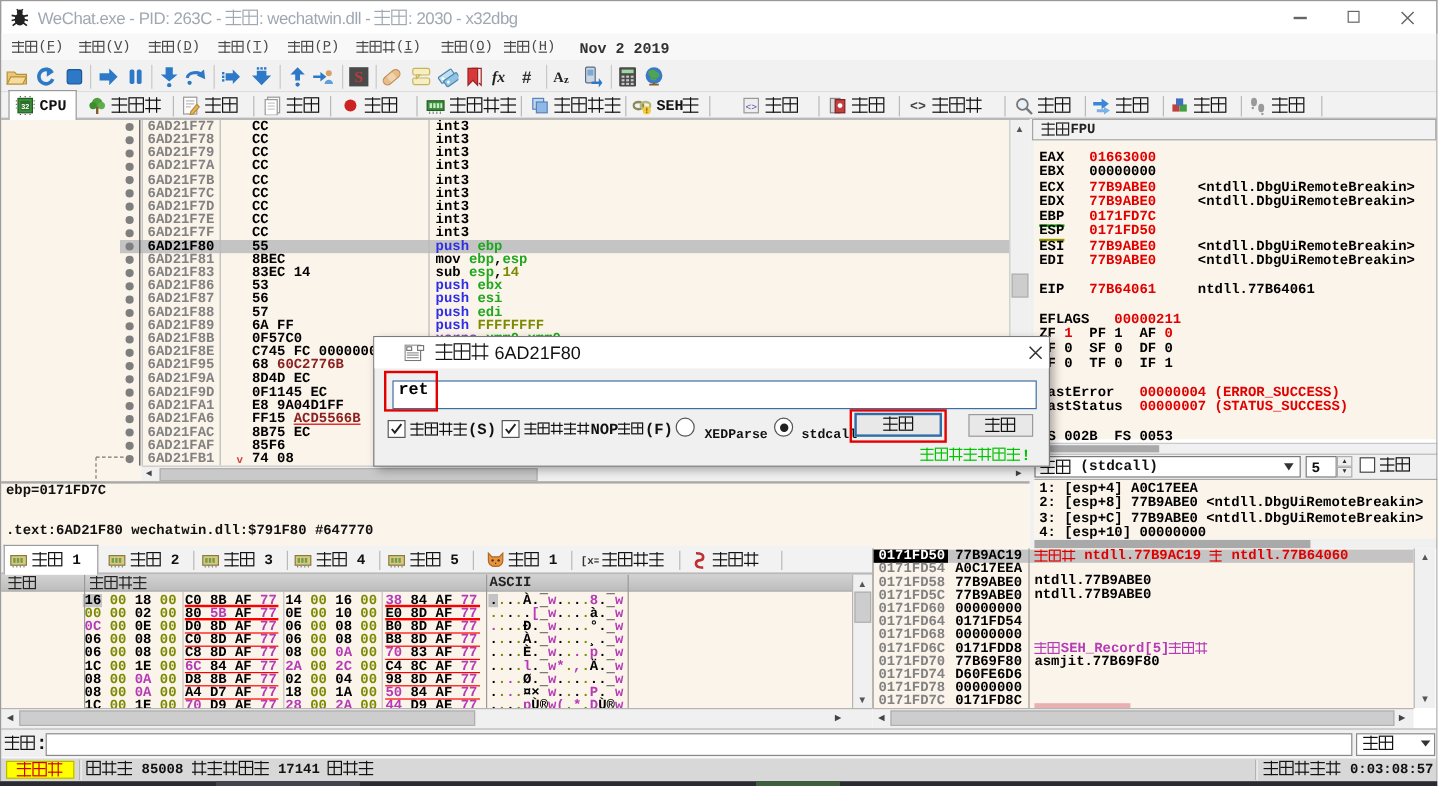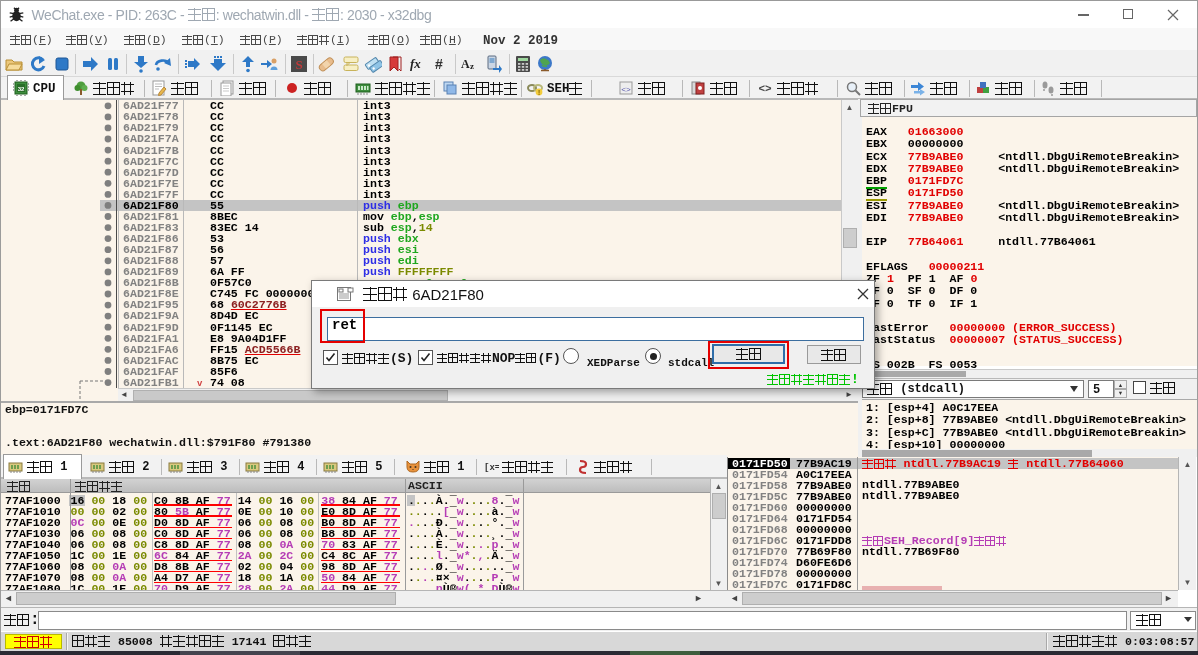--- a/index.html
+++ b/index.html
@@ -391,21 +391,21 @@
 CC
 55
 8BEC
 83EC 14
 53
 56
 57
 6A FF
 0F57C0
 C745 FC 00000000
-68 <span style="color:#8B2020;text-decoration:underline;text-decoration-color:#E10000">60C2776B</span>
+68 <span style="color:#8B2020;text-decoration-color:#E10000">60C2776B</span>
 8D4D EC
 0F1145 EC
 E8 9A04D1FF
 FF15 <span style="color:#8B2020;text-decoration:underline;text-decoration-color:#E10000">ACD5566B</span>
 8B75 EC
 85F6
 74 08</pre>
   </div>
 <div style="position:absolute;left:197px;top:378.1px;color:#D04040;font-size:9px"><span class="lm">v</span></div>
 <div style="position:absolute;left:363px;top:100.3px">
@@ -448,21 +448,21 @@
 <div style="position:absolute;left:118px;top:388px;width:740px;height:13px;background:#F0F0F0;border-top:1px solid #C9C9C9"></div>
 <div style="position:absolute;left:120px;top:390px;width:11px;height:10px;color:#444;font-size:8px;line-height:10px">◄</div>
 <div style="position:absolute;left:845px;top:390px;width:11px;height:10px;color:#444;font-size:8px;line-height:10px">►</div>
 <div style="position:absolute;left:133px;top:389.5px;width:315px;height:11px;background:#C9C9C9;border:1px solid #B0B0B0"></div>
 <div style="position:absolute;left:858px;top:99px;width:4px;height:358px;background:#F0F0F0"></div>
 <div style="position:absolute;left:1px;top:401px;width:857px;height:56px;background:#FBF4EA;border-top:2px solid #A9A9A9"></div>
 <div style="position:absolute;left:5px;top:404px">
     <pre style="font-size:11.6px;color:#111">ebp=0171FD7C</pre>
   </div>
 <div style="position:absolute;left:5px;top:437px">
-    <pre style="font-size:11.6px;color:#111">.text:6AD21F80 wechatwin.dll:$791F80 #791380</pre>
+    <pre style="font-size:11.6px;color:#111">.text:6AD21F80 wechatwin.dll:$791F80 #647770</pre>
   </div>
 <div style="position:absolute;left:862px;top:117px;width:335px;height:249px;background:#FBF4EA"></div>
 <div style="position:absolute;left:860px;top:99px;width:337px;height:18px;background:#F2F2F2;border:1px solid #A5A5A5;display:flex;align-items:center;padding-left:7px;font-size:11.6px;color:#222">
     <span style="color:#222"><i class="z1" style="width:11px;height:11px"></i><i class="z2" style="width:11px;height:11px"></i></span>
     <span class="lm">FPU</span>
   </div>
 <div style="position:absolute;left:866px;top:126px">
     <pre style="line-height:12.25px;color:#000">EAX   <span style="color:#E10000">01663000</span>
 EBX   00000000
 ECX   <span style="color:#E10000">77B9ABE0</span>     &lt;ntdll.DbgUiRemoteBreakin&gt;
@@ -472,21 +472,21 @@
 ESI   <span style="color:#E10000">77B9ABE0</span>     &lt;ntdll.DbgUiRemoteBreakin&gt;
 EDI   <span style="color:#E10000">77B9ABE0</span>     &lt;ntdll.DbgUiRemoteBreakin&gt;
 
 EIP   <span style="color:#E10000">77B64061</span>     ntdll.77B64061
 
 EFLAGS   <span style="color:#E10000">00000211</span>
 ZF <span style="color:#E10000">1</span>  PF 1  AF <span style="color:#E10000">0</span>
 OF 0  SF 0  DF 0
 CF 0  TF 0  IF 1
 
-LastError   <span style="color:#E10000">00000000 (ERROR_SUCCESS)</span>
+LastError   <span style="color:#E10000">00000004 (ERROR_SUCCESS)</span>
 LastStatus  <span style="color:#E10000">00000007 (STATUS_SUCCESS)</span>
 
 GS 002B  FS 0053</pre>
   </div>
 <div style="position:absolute;left:862px;top:369px;width:336px;height:9px;background:#F0F0F0;border-top:1px solid #C9C9C9"></div>
 <div style="position:absolute;left:862px;top:370.5px;width:104px;height:6.5px;background:#A9A9A9"></div>
 <div style="position:absolute;left:858px;top:378px;width:340px;height:21px;background:#F0F0F0;border-top:1px solid #B9B9B9"></div>
 <div style="position:absolute;left:862px;top:380px;width:222px;height:18px;background:#fff;border:1px solid #7A7A7A;display:flex;align-items:center;padding-left:4px;font-size:12px;color:#111">
     <span style="color:#111"><i class="z1" style="width:12px;height:12px"></i><i class="z2" style="width:12px;height:12px"></i></span>
     <span class="lm">&nbsp;(stdcall)</span>
@@ -618,31 +618,20 @@
   </div>
 <div style="position:absolute;left:70px;top:479px;width:1px;height:111px;background:#9A9A9A;z-index:2"></div>
 <div style="position:absolute;left:405px;top:479px;width:1px;height:111px;background:#9A9A9A;z-index:2"></div>
 <div style="position:absolute;left:523px;top:479px;width:1px;height:111px;background:#9A9A9A;z-index:2"></div>
 <div style="position:absolute;left:151.6px;top:493px;width:1px;height:97px;background:#C2C2C2"></div>
 <div style="position:absolute;left:235.8px;top:493px;width:1px;height:97px;background:#C2C2C2"></div>
 <div style="position:absolute;left:318.4px;top:493px;width:1px;height:97px;background:#C2C2C2"></div>
 <div style="position:absolute;left:69px;top:495.0px;width:16px;height:11px;background:#C4C4C4"></div>
 <div style="position:absolute;left:407px;top:495.0px;width:8px;height:11px;background:#C4C4C4"></div>
 <div style="position:absolute;left:0;top:479px;width:710px;height:111px;overflow:hidden">
-<div style="position:absolute;left:5px;top:16.0px">
-      <pre style="line-height:11.05px;color:#000">77AF1000
-77AF1010
-77AF1020
-77AF1030
-77AF1040
-77AF1050
-77AF1060
-77AF1070
-77AF1080</pre>
-    </div>
 <div style="position:absolute;left:70.5px;top:16.0px">
       <pre style="line-height:11.05px"><span style="color:#000">16</span> <span style="color:#7B8A00">00</span> <span style="color:#000">18</span> <span style="color:#7B8A00">00</span> <span style="color:#000">C0</span> <span style="color:#000">8B</span> <span style="color:#000">AF</span> <span style="color:#B53CB5">77</span> <span style="color:#000">14</span> <span style="color:#7B8A00">00</span> <span style="color:#000">16</span> <span style="color:#7B8A00">00</span> <span style="color:#B53CB5">38</span> <span style="color:#000">84</span> <span style="color:#000">AF</span> <span style="color:#B53CB5">77</span>
 <span style="color:#7B8A00">00</span> <span style="color:#7B8A00">00</span> <span style="color:#000">02</span> <span style="color:#7B8A00">00</span> <span style="color:#000">80</span> <span style="color:#B53CB5">5B</span> <span style="color:#000">AF</span> <span style="color:#B53CB5">77</span> <span style="color:#000">0E</span> <span style="color:#7B8A00">00</span> <span style="color:#000">10</span> <span style="color:#7B8A00">00</span> <span style="color:#000">E0</span> <span style="color:#000">8D</span> <span style="color:#000">AF</span> <span style="color:#B53CB5">77</span>
 <span style="color:#B53CB5">0C</span> <span style="color:#7B8A00">00</span> <span style="color:#000">0E</span> <span style="color:#7B8A00">00</span> <span style="color:#000">D0</span> <span style="color:#000">8D</span> <span style="color:#000">AF</span> <span style="color:#B53CB5">77</span> <span style="color:#000">06</span> <span style="color:#7B8A00">00</span> <span style="color:#000">08</span> <span style="color:#7B8A00">00</span> <span style="color:#000">B0</span> <span style="color:#000">8D</span> <span style="color:#000">AF</span> <span style="color:#B53CB5">77</span>
 <span style="color:#000">06</span> <span style="color:#7B8A00">00</span> <span style="color:#000">08</span> <span style="color:#7B8A00">00</span> <span style="color:#000">C0</span> <span style="color:#000">8D</span> <span style="color:#000">AF</span> <span style="color:#B53CB5">77</span> <span style="color:#000">06</span> <span style="color:#7B8A00">00</span> <span style="color:#000">08</span> <span style="color:#7B8A00">00</span> <span style="color:#000">B8</span> <span style="color:#000">8D</span> <span style="color:#000">AF</span> <span style="color:#B53CB5">77</span>
 <span style="color:#000">06</span> <span style="color:#7B8A00">00</span> <span style="color:#000">08</span> <span style="color:#7B8A00">00</span> <span style="color:#000">C8</span> <span style="color:#000">8D</span> <span style="color:#000">AF</span> <span style="color:#B53CB5">77</span> <span style="color:#000">08</span> <span style="color:#7B8A00">00</span> <span style="color:#B53CB5">0A</span> <span style="color:#7B8A00">00</span> <span style="color:#B53CB5">70</span> <span style="color:#000">83</span> <span style="color:#000">AF</span> <span style="color:#B53CB5">77</span>
 <span style="color:#000">1C</span> <span style="color:#7B8A00">00</span> <span style="color:#000">1E</span> <span style="color:#7B8A00">00</span> <span style="color:#B53CB5">6C</span> <span style="color:#000">84</span> <span style="color:#000">AF</span> <span style="color:#B53CB5">77</span> <span style="color:#B53CB5">2A</span> <span style="color:#7B8A00">00</span> <span style="color:#B53CB5">2C</span> <span style="color:#7B8A00">00</span> <span style="color:#000">C4</span> <span style="color:#000">8C</span> <span style="color:#000">AF</span> <span style="color:#B53CB5">77</span>
 <span style="color:#000">08</span> <span style="color:#7B8A00">00</span> <span style="color:#B53CB5">0A</span> <span style="color:#7B8A00">00</span> <span style="color:#000">D8</span> <span style="color:#000">8B</span> <span style="color:#000">AF</span> <span style="color:#B53CB5">77</span> <span style="color:#000">02</span> <span style="color:#7B8A00">00</span> <span style="color:#000">04</span> <span style="color:#7B8A00">00</span> <span style="color:#000">98</span> <span style="color:#000">8D</span> <span style="color:#000">AF</span> <span style="color:#B53CB5">77</span>
 <span style="color:#000">08</span> <span style="color:#7B8A00">00</span> <span style="color:#B53CB5">0A</span> <span style="color:#7B8A00">00</span> <span style="color:#000">A4</span> <span style="color:#000">D7</span> <span style="color:#000">AF</span> <span style="color:#B53CB5">77</span> <span style="color:#000">18</span> <span style="color:#7B8A00">00</span> <span style="color:#000">1A</span> <span style="color:#7B8A00">00</span> <span style="color:#B53CB5">50</span> <span style="color:#000">84</span> <span style="color:#000">AF</span> <span style="color:#B53CB5">77</span>
 <span style="color:#000">1C</span> <span style="color:#7B8A00">00</span> <span style="color:#000">1E</span> <span style="color:#7B8A00">00</span> <span style="color:#B53CB5">70</span> <span style="color:#000">D9</span> <span style="color:#000">AE</span> <span style="color:#B53CB5">77</span> <span style="color:#B53CB5">28</span> <span style="color:#7B8A00">00</span> <span style="color:#B53CB5">2A</span> <span style="color:#7B8A00">00</span> <span style="color:#B53CB5">44</span> <span style="color:#000">D9</span> <span style="color:#000">AE</span> <span style="color:#B53CB5">77</span></pre>
@@ -721,25 +710,25 @@
     <span class="mono" style="font-size:11.6px;color:#E10000">&nbsp;ntdll.77B9AC19&nbsp;</span>
     <span style="color:#E10000"><i class="z1" style="width:10.5px;height:10.5px"></i></span>
     <span class="mono" style="font-size:11.6px;color:#E10000">&nbsp;ntdll.77B64060</span>
   </div>
 <div style="position:absolute;left:862px;top:479.4px">
     <pre style="line-height:11.05px;color:#000">ntdll.77B9ABE0
 ntdll.77B9ABE0</pre>
   </div>
 <div style="position:absolute;left:862px;top:535.1px;height:11px;display:flex;align-items:center;color:#B53CB5">
     <span style="color:#B53CB5"><i class="z1" style="width:10px;height:10px"></i><i class="z2" style="width:10px;height:10px"></i></span>
-    <span class="mono" style="font-size:11.6px;color:#B53CB5">SEH_Record[9]</span>
+    <span class="mono" style="font-size:11.6px;color:#B53CB5">SEH_Record[5]</span>
     <span style="color:#B53CB5"><i class="z1" style="width:10px;height:10px"></i><i class="z2" style="width:10px;height:10px"></i><i class="z3" style="width:10px;height:10px"></i></span>
   </div>
 <div style="position:absolute;left:862px;top:546.2px">
-    <pre style="line-height:11.05px;color:#000">ntdll.77B69F80</pre>
+    <pre style="line-height:11.05px;color:#000">asmjit.77B69F80</pre>
   </div>
 <div style="position:absolute;left:862px;top:586px;width:80px;height:4px;background:#E8B0B0"></div>
 <div style="position:absolute;left:1178px;top:457px;width:18px;height:133px;background:#F0F0F0;border-left:1px solid #B5B5B5"></div>
 <div style="position:absolute;left:1181px;top:459px;width:13px;height:11px;color:#555;font-size:8px;text-align:center;line-height:11px">▲</div>
 <div style="position:absolute;left:1181px;top:577px;width:13px;height:11px;color:#555;font-size:8px;text-align:center;line-height:11px">▼</div>
 <div style="position:absolute;left:727px;top:590px;width:451px;height:17px;background:#F0F0F0;border-top:1px solid #B5B5B5"></div>
 <div style="position:absolute;left:730px;top:593px;width:11px;height:11px;color:#444;font-size:9px;line-height:11px">◄</div>
 <div style="position:absolute;left:1164px;top:593px;width:11px;height:11px;color:#444;font-size:9px;line-height:11px">►</div>
 <div style="position:absolute;left:742px;top:592px;width:420px;height:13px;background:#CDCDCD;border:1px solid #AFAFAF"></div>
 <div style="position:absolute;left:1px;top:607px;width:1196px;height:24px;background:#F0F0F0;border-top:1px solid #B5B5B5"></div>

